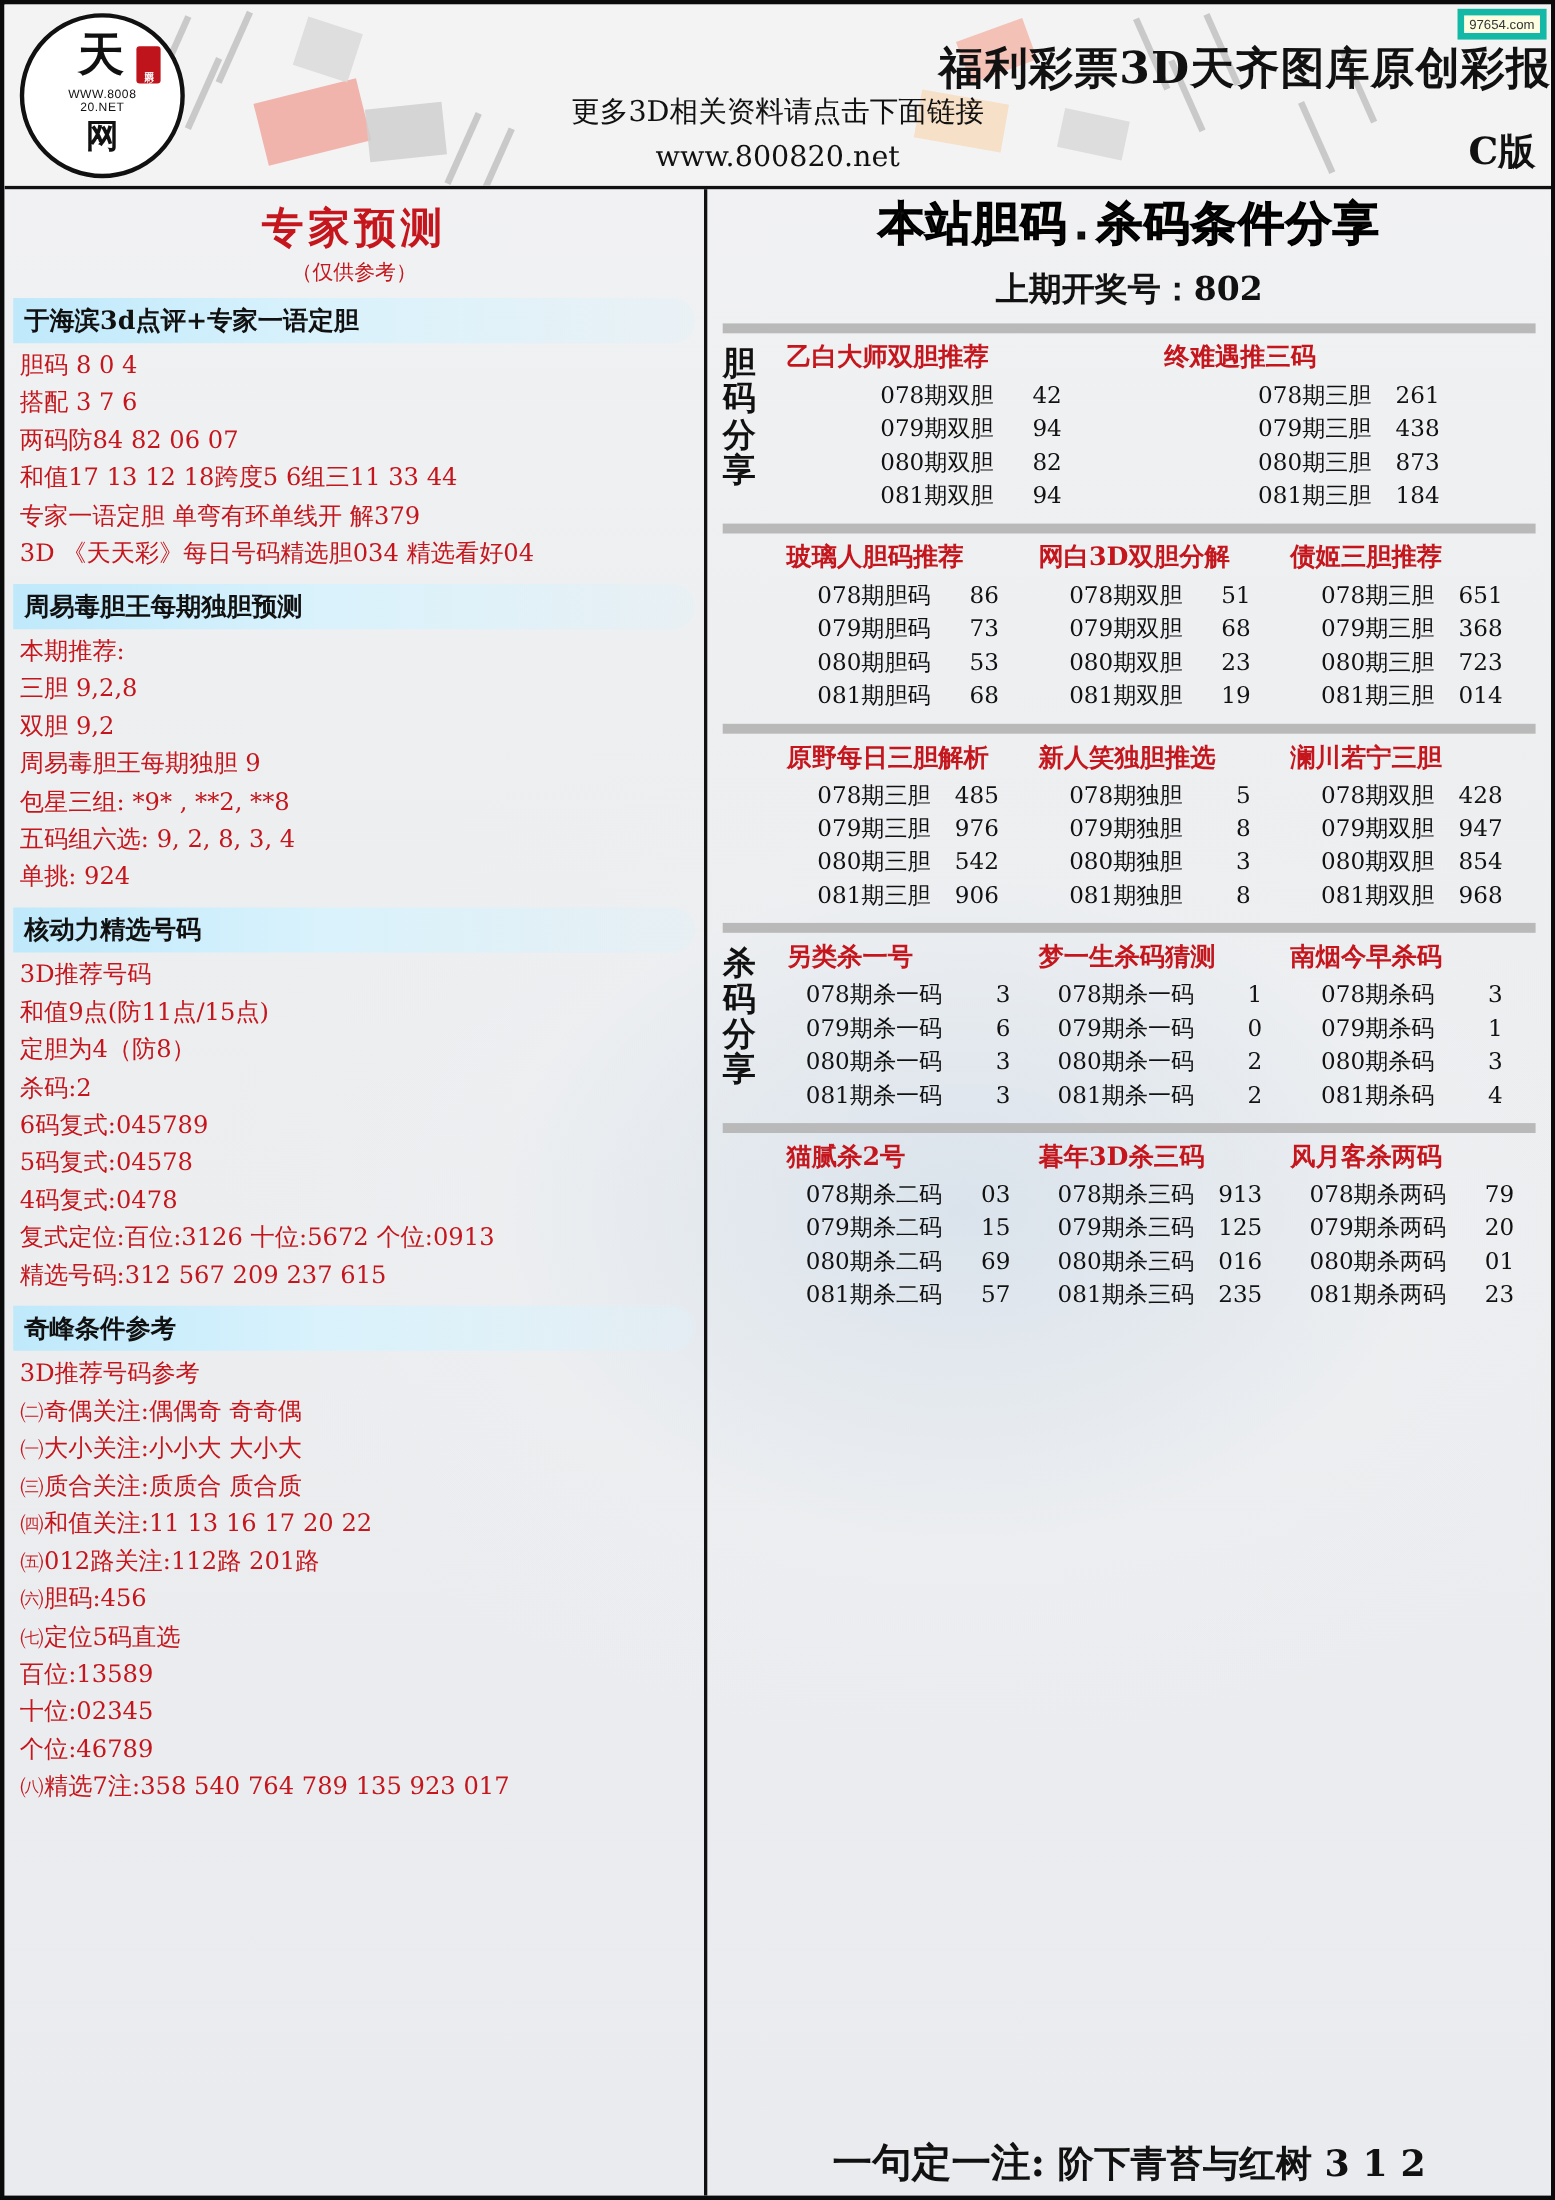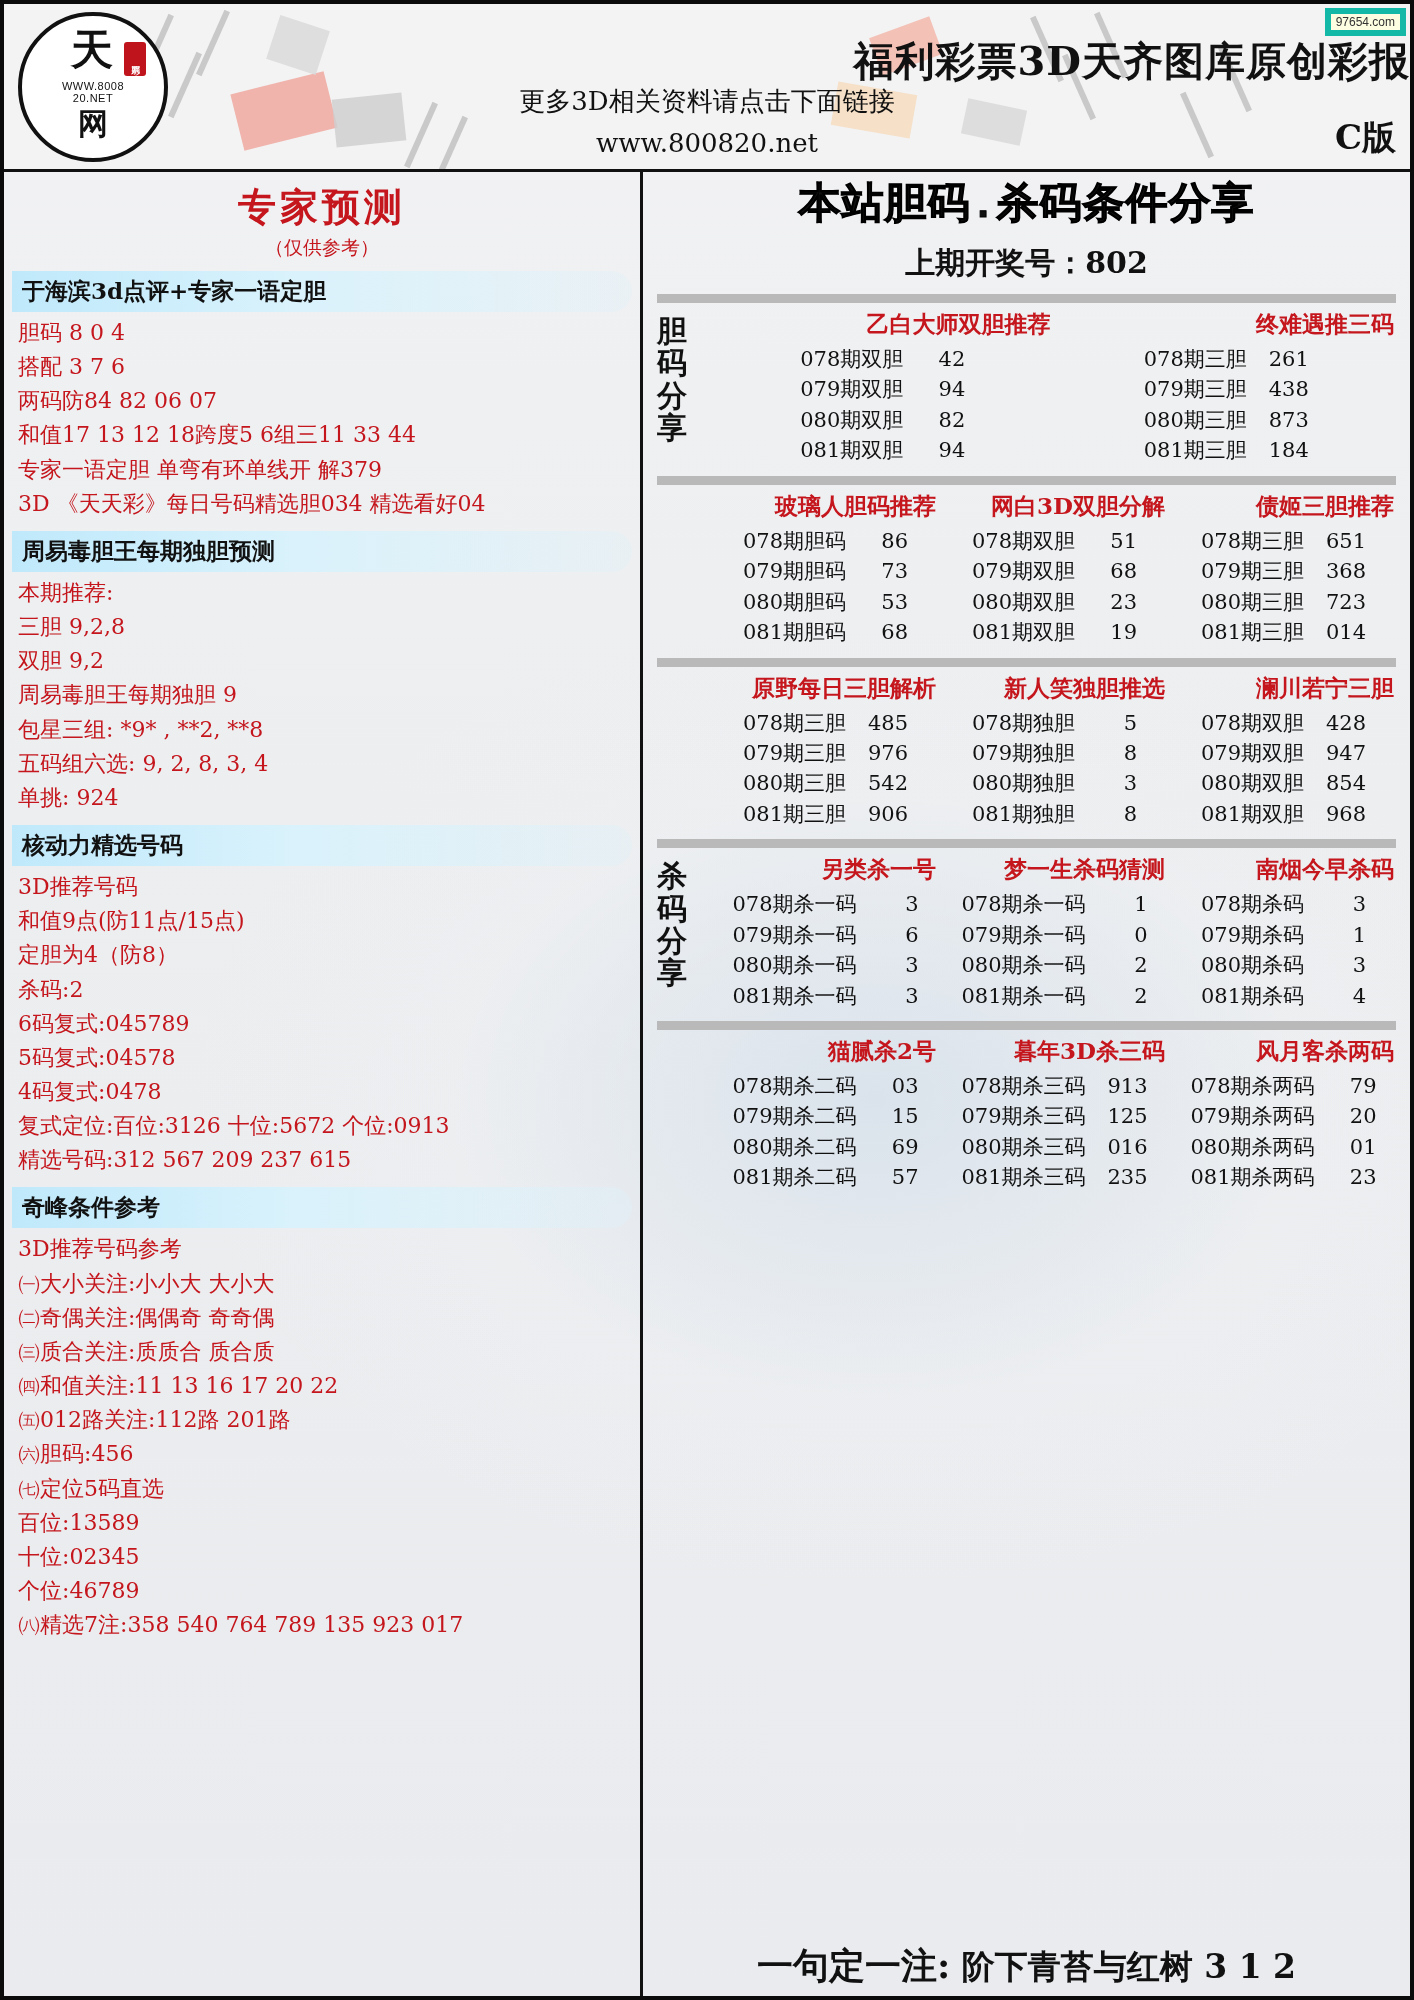--- a/index.html
+++ b/index.html
@@ -128,21 +128,21 @@
 
   .block { position:relative; padding:0 12px 0 12px; margin-top:6px; }
   .block-side {
     position:absolute; left:14px; top:6px; width:44px;
     font-family:"DejaVu Serif", serif; font-size:30px; color:#111; font-weight:bold;
     line-height:1.08;
   }
   .cards { display:flex; margin-left:56px; }
   .card { flex:1; padding:0 4px; }
   .card-title {
-    text-align:right; color:#c4161c; font-family:"DejaVu Serif", serif;
+    text-align:left; color:#c4161c; font-family:"DejaVu Serif", serif;
     font-size:23px; font-weight:bold; margin-bottom:4px; white-space:nowrap;
   }
   .card-row {
     display:flex; justify-content:center; align-items:baseline;
     font-family:"DejaVu Serif", serif; font-size:21px; color:#111; line-height:1.45;
   }
   .card-row .lbl { white-space:nowrap; }
   .card-row .val { min-width:62px; text-align:right; }
 
   .footer-line {
@@ -215,22 +215,22 @@
           <div class="lline">和值9点(防11点/15点)</div>
           <div class="lline">定胆为4（防8）</div>
           <div class="lline">杀码:2</div>
           <div class="lline">6码复式:045789</div>
           <div class="lline">5码复式:04578</div>
           <div class="lline">4码复式:0478</div>
           <div class="lline">复式定位:百位:3126 十位:5672 个位:0913</div>
           <div class="lline">精选号码:312 567 209 237 615</div>
           <div class="sec-band">奇峰条件参考</div>
           <div class="lline">3D推荐号码参考</div>
+          <div class="lline">㈡奇偶关注:偶偶奇  奇奇偶</div>
           <div class="lline">㈠大小关注:小小大  大小大</div>
-          <div class="lline">㈡奇偶关注:偶偶奇  奇奇偶</div>
           <div class="lline">㈢质合关注:质质合  质合质</div>
           <div class="lline">㈣和值关注:11 13 16 17 20  22</div>
           <div class="lline">㈤012路关注:112路  201路</div>
           <div class="lline">㈥胆码:456</div>
           <div class="lline">㈦定位5码直选</div>
           <div class="lline">百位:13589</div>
           <div class="lline">十位:02345</div>
           <div class="lline">个位:46789</div>
           <div class="lline">㈧精选7注:358 540 764 789 135 923 017</div>
         </div>

